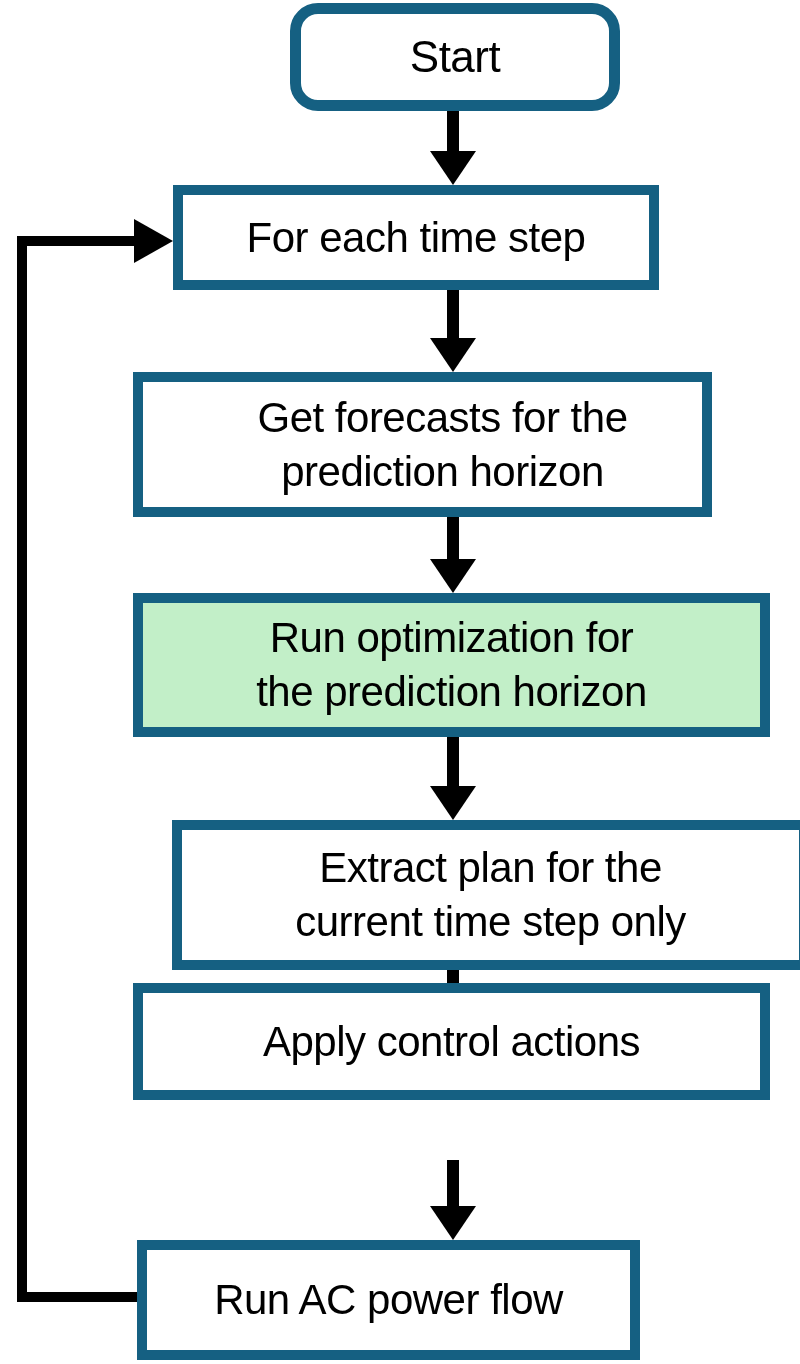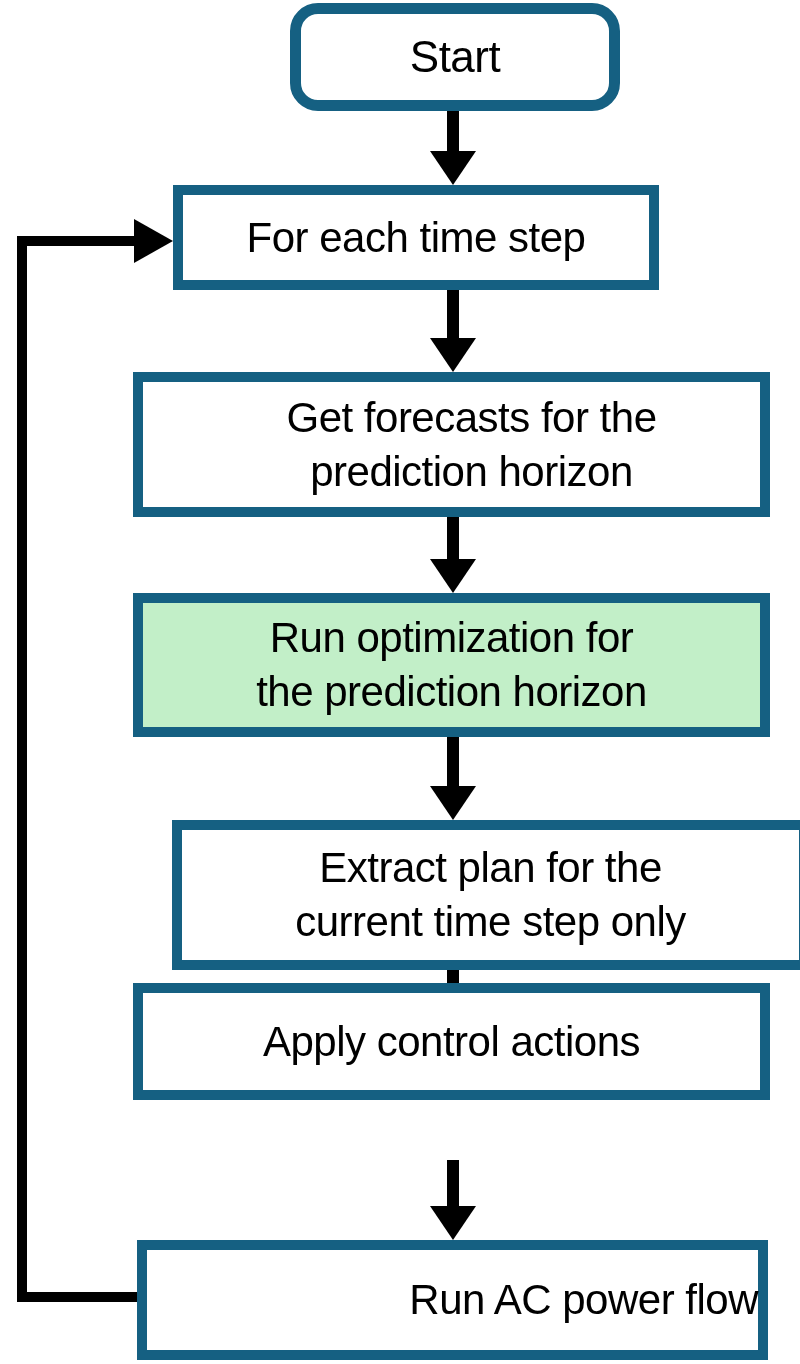--- a/index.html
+++ b/index.html
@@ -32,25 +32,25 @@
     line-height:1.28;
     white-space:pre-line;
     letter-spacing:-0.5px;
   }
   .node-start{
     left:290px;top:3px;width:330px;height:108px;
     border-width:11px;border-radius:28px;
     font-size:44px;
   }
   .node-foreach{left:173px;top:185px;width:486px;height:105px;}
-  .node-forecast{left:133px;top:372px;width:637px;height:145px;padding-left:40px;}
+  .node-forecast{left:133px;top:372px;width:579px;height:145px;padding-left:40px;}
   .node-optimize{left:133px;top:593px;width:637px;height:144px;background:var(--green);}
   .node-extract{left:133px;top:820px;width:637px;height:150px;margin-left:39px;}
   .node-apply{left:133px;top:983px;width:637px;height:117px;}
-  .node-acflow{left:137px;top:1240px;width:631px;height:120px;justify-content:flex-end;}
+  .node-acflow{left:137px;top:1240px;width:503px;height:120px;}
 </style>
 </head>
 <body>
 
 <div class="canvas">
 
   <svg class="connectors" viewBox="0 0 800 1364" xmlns="http://www.w3.org/2000/svg" aria-hidden="true">
 
     <g>
       <polyline points="145,1297 22,1297 22,241 136,241" fill="none" stroke="#000000" stroke-width="10" stroke-linejoin="miter"></polyline>

